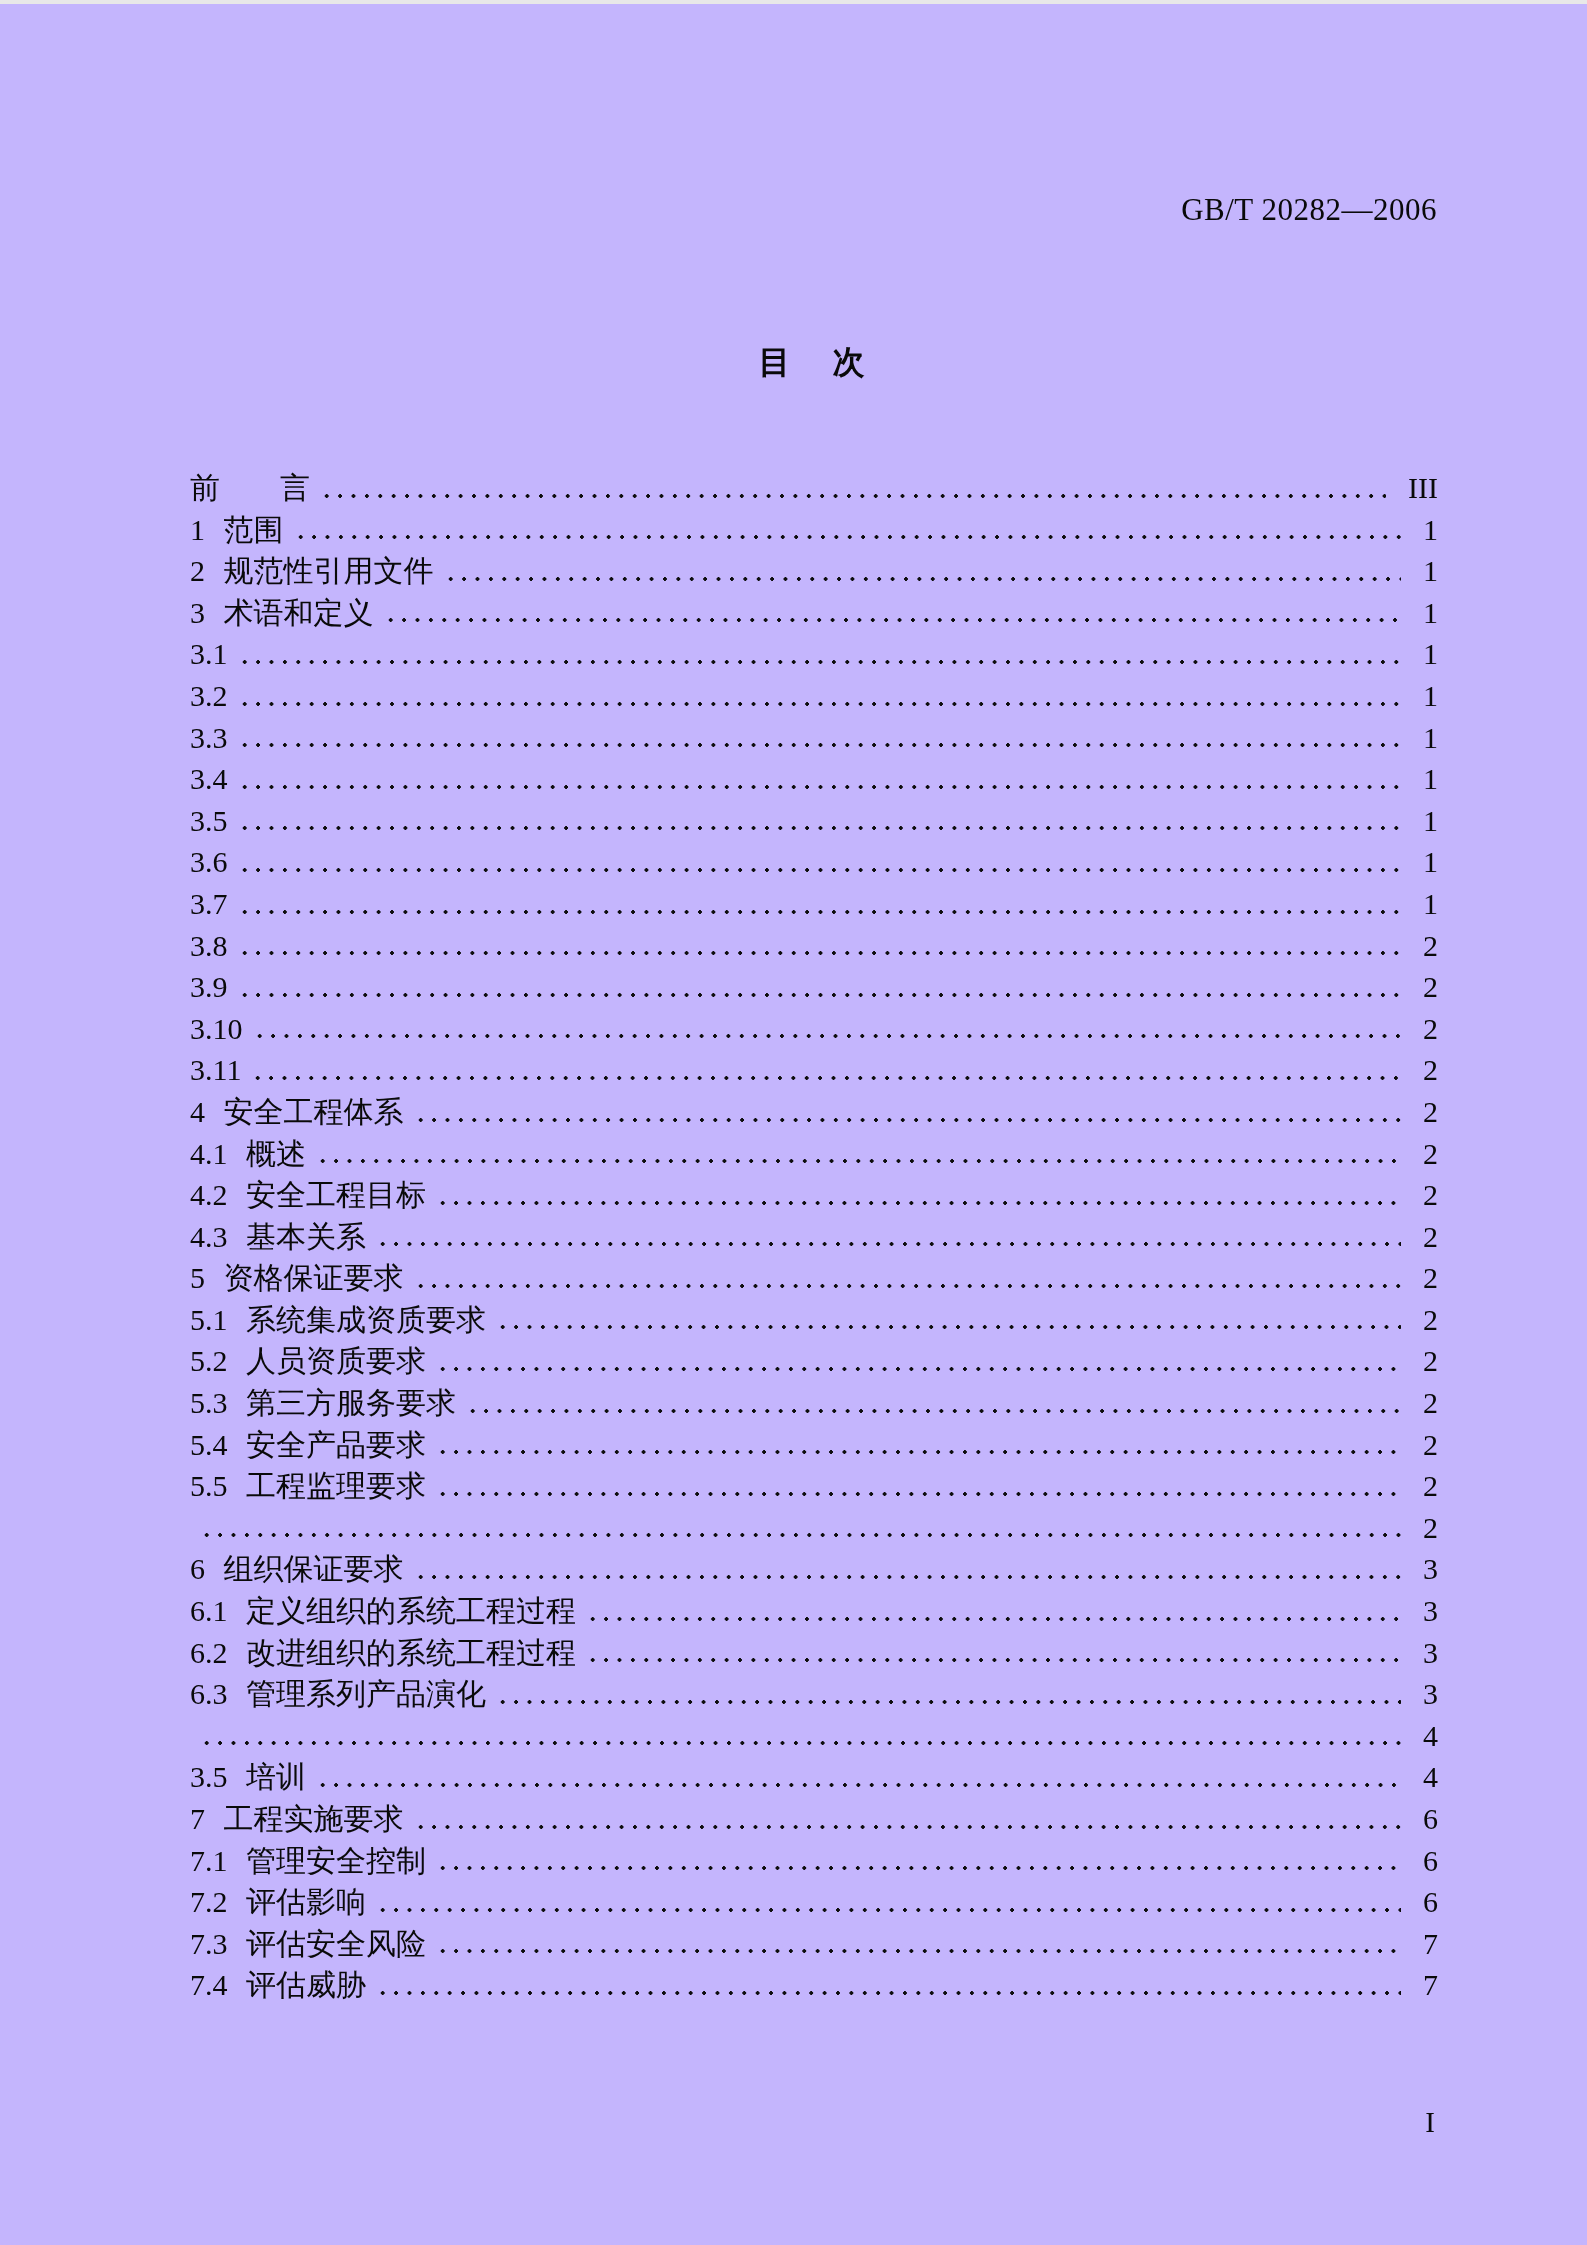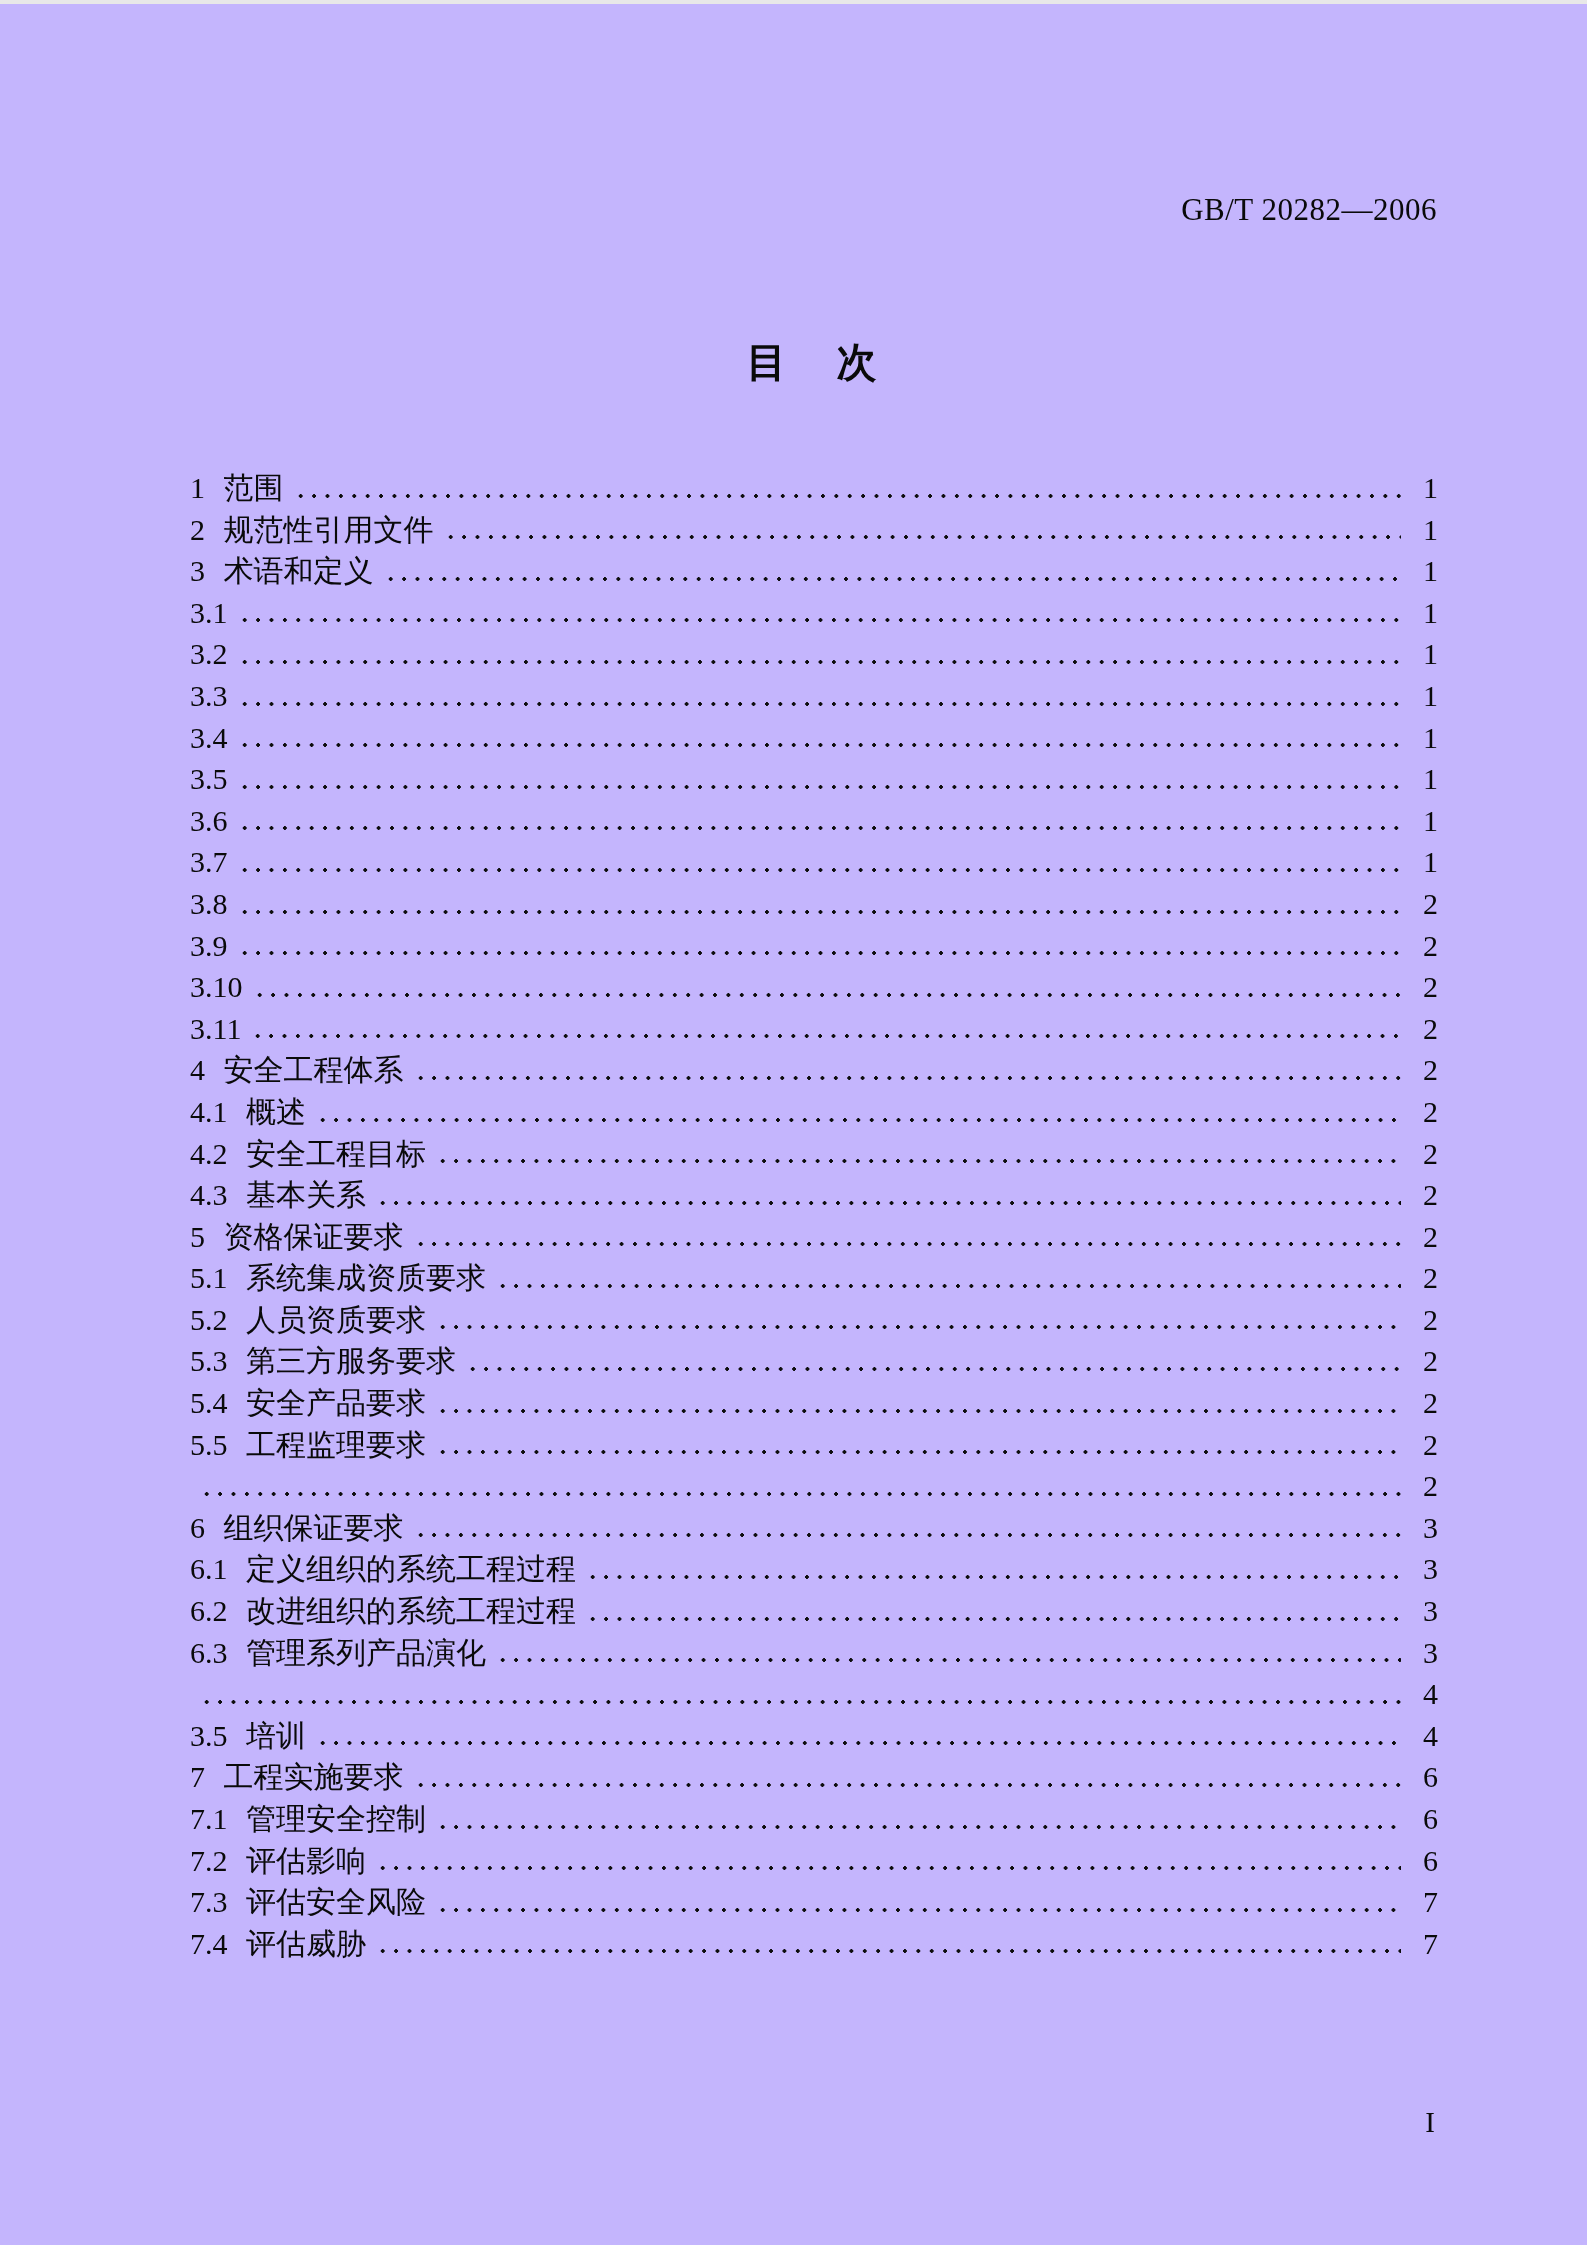--- a/index.html
+++ b/index.html
@@ -27,21 +27,21 @@
     white-space: nowrap;
   }
   .doc-title {
     position: absolute;
     top: 336px;
     left: 190px;
     width: 1248px;
     text-align: center;
     font-family: "Liberation Sans", "DejaVu Sans", sans-serif;
     font-weight: 700;
-    font-size: 40px;
+    font-size: 32px;
     line-height: 44px;
     letter-spacing: 5px;
     white-space: nowrap;
   }
   .toc-list {
     position: absolute;
     top: 463px;
     left: 190px;
     width: 1248px;
   }
@@ -83,20 +83,25 @@
 <body>
 
 <div class="page">
 
   <div class="doc-header">GB/T 20282—2006</div>
 
   <div class="doc-title">目　次</div>
 
   <div class="toc-list">
       <div class="toc-row">
+    <span class="toc-label">前　　言</span>
+    <span class="toc-leader"></span>
+    <span class="toc-page">III</span>
+  </div>
+      <div class="toc-row">
     <span class="toc-label">1 范围</span>
     <span class="toc-leader"></span>
     <span class="toc-page">1</span>
   </div>
       <div class="toc-row">
     <span class="toc-label">2 规范性引用文件</span>
     <span class="toc-leader"></span>
     <span class="toc-page">1</span>
   </div>
       <div class="toc-row">

